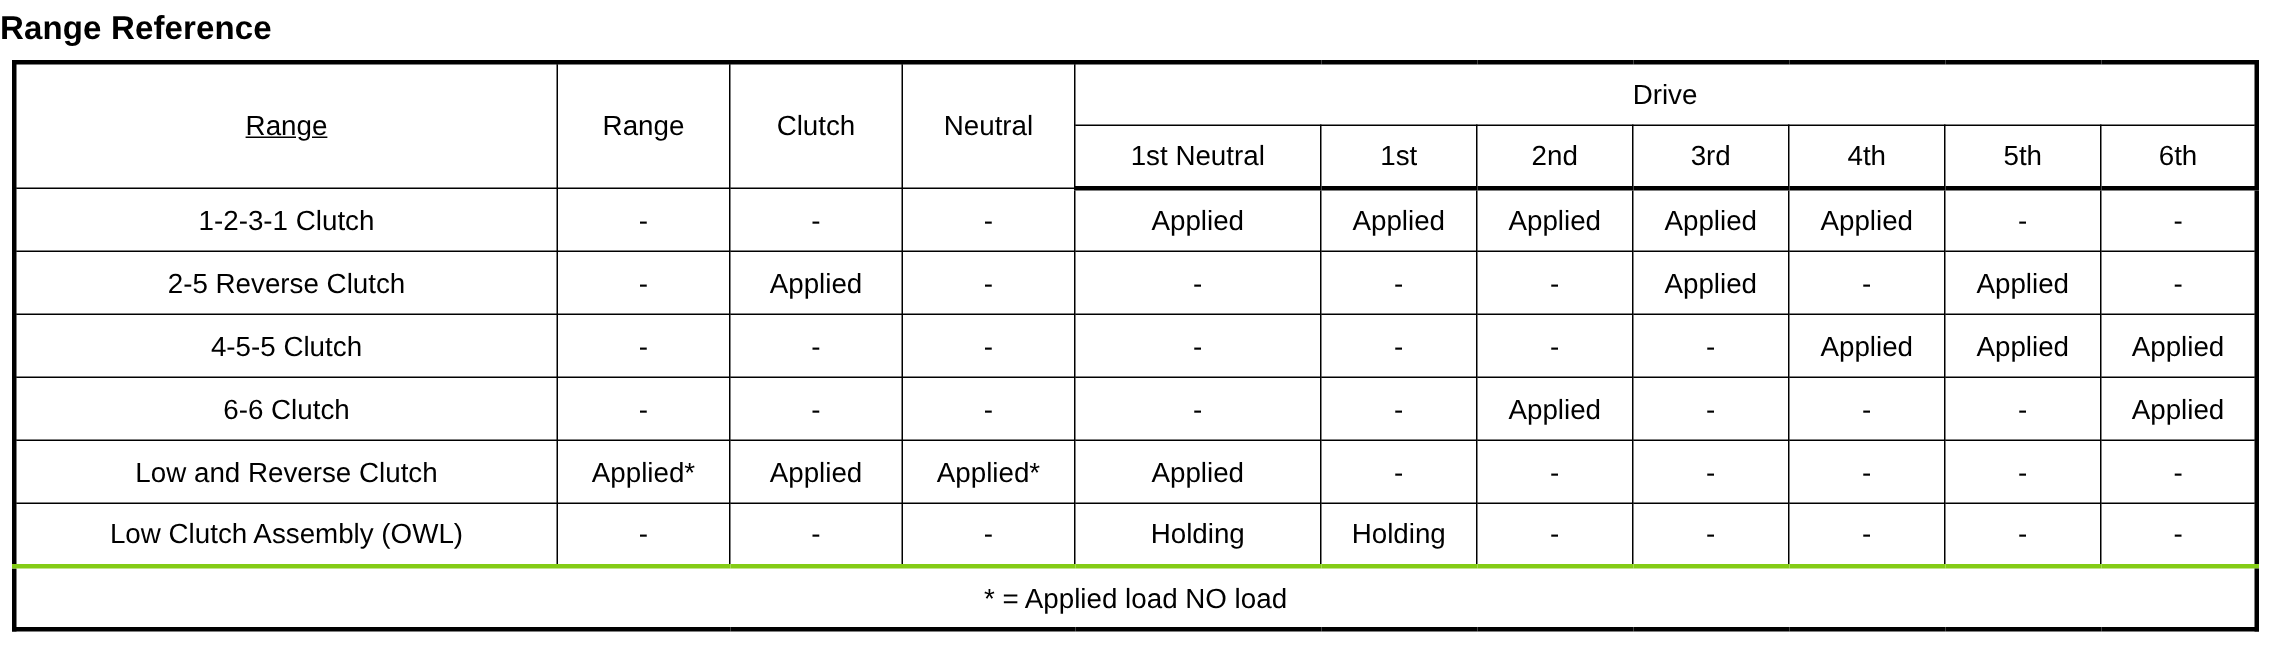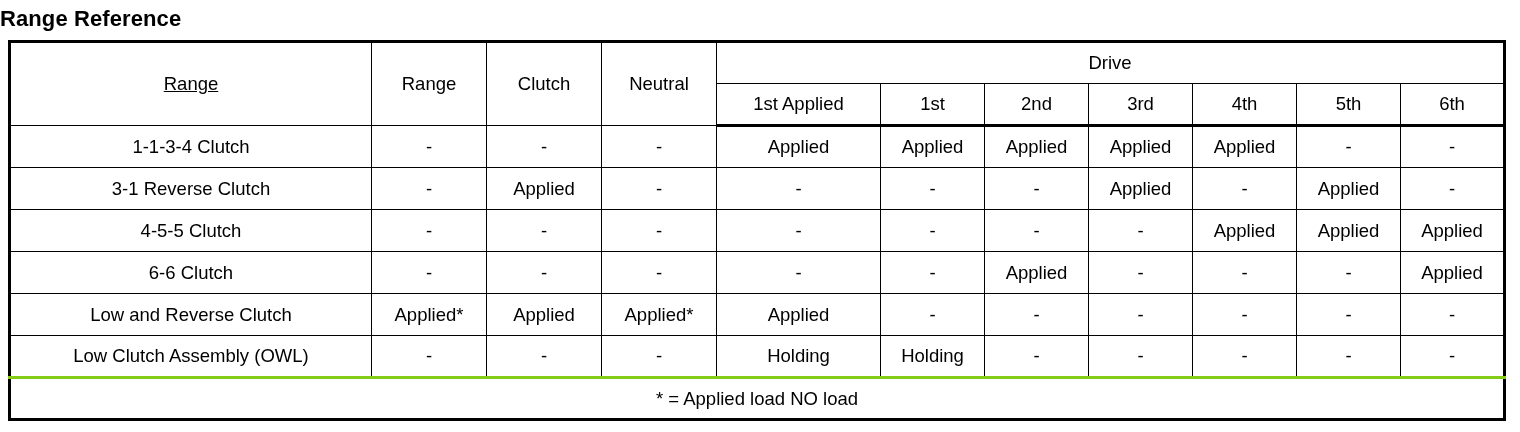--- a/index.html
+++ b/index.html
@@ -143,46 +143,46 @@
 
       <thead>
         <tr>
           <th class="range-head" rowspan="2">Range</th>
           <th class="simple-head" rowspan="2">Range</th>
           <th class="simple-head" rowspan="2">Clutch</th>
           <th class="simple-head" rowspan="2">Neutral</th>
           <th class="drive-head" colspan="7">Drive</th>
         </tr>
         <tr class="head-bottom">
-          <th class="gear-head">1st Applied</th>
+          <th class="gear-head">1st Neutral</th>
           <th class="gear-head">1st</th>
           <th class="gear-head">2nd</th>
           <th class="gear-head">3rd</th>
           <th class="gear-head">4th</th>
           <th class="gear-head">5th</th>
           <th class="gear-head">6th</th>
         </tr>
       </thead>
 
       <tbody>
         <tr>
-          <td class="row-label">1-1-3-4 Clutch</td>
-          <td>-</td>
-          <td>-</td>
-          <td>-</td>
-          <td>Applied</td>
-          <td>Applied</td>
-          <td>Applied</td>
-          <td>Applied</td>
-          <td>Applied</td>
-          <td>-</td>
-          <td>-</td>
-        </tr>
-        <tr>
-          <td class="row-label">3-1 Reverse Clutch</td>
+          <td class="row-label">1-2-3-1 Clutch</td>
+          <td>-</td>
+          <td>-</td>
+          <td>-</td>
+          <td>Applied</td>
+          <td>Applied</td>
+          <td>Applied</td>
+          <td>Applied</td>
+          <td>Applied</td>
+          <td>-</td>
+          <td>-</td>
+        </tr>
+        <tr>
+          <td class="row-label">2-5 Reverse Clutch</td>
           <td>-</td>
           <td>Applied</td>
           <td>-</td>
           <td>-</td>
           <td>-</td>
           <td>-</td>
           <td>Applied</td>
           <td>-</td>
           <td>Applied</td>
           <td>-</td>

